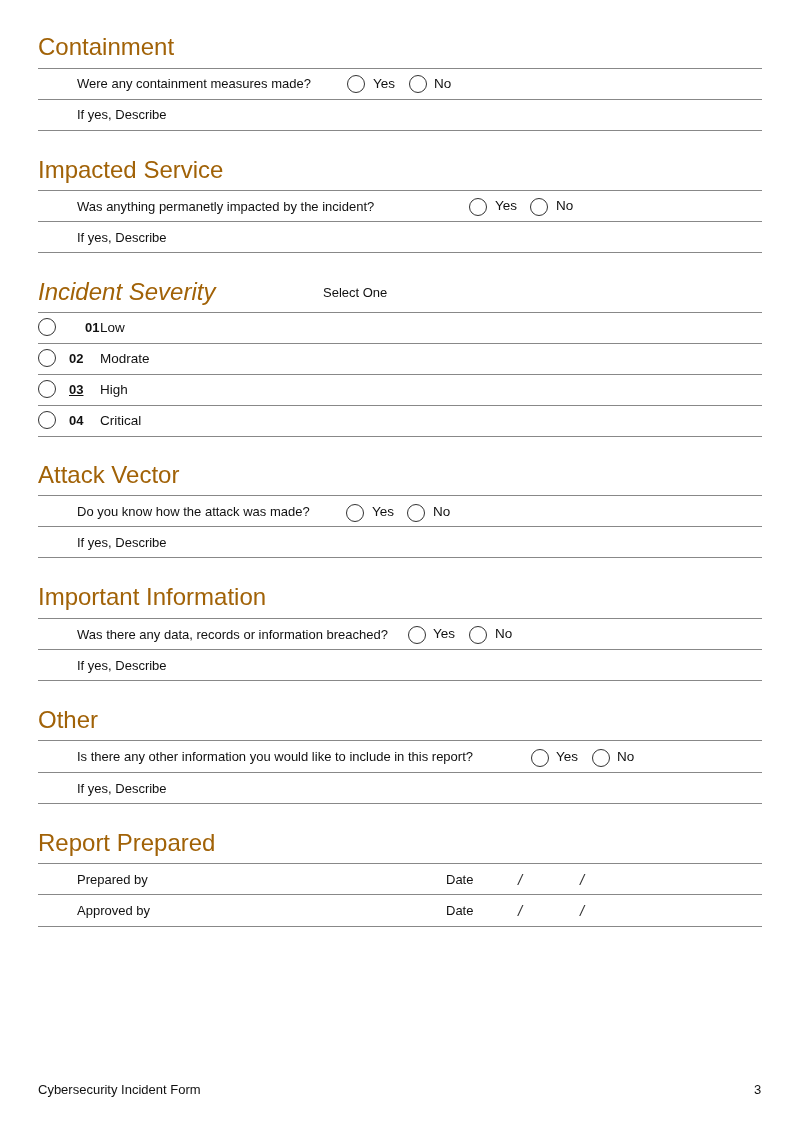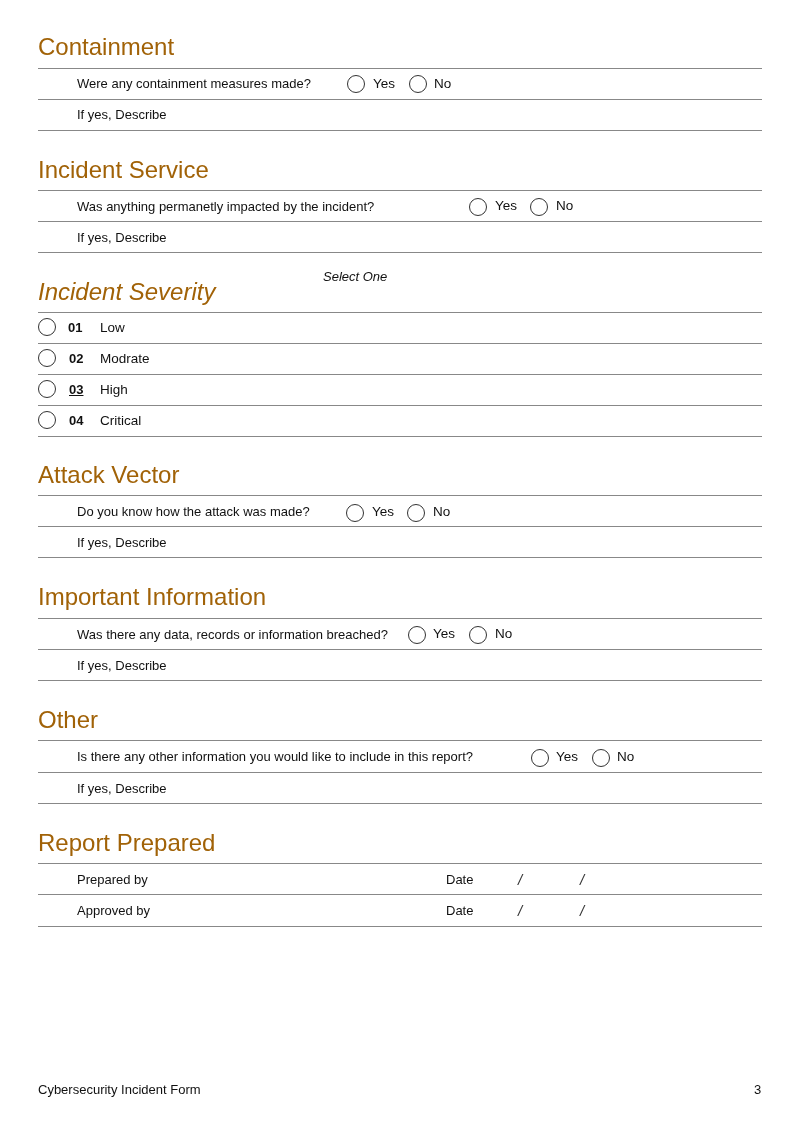--- a/index.html
+++ b/index.html
@@ -20,37 +20,37 @@
 <div class="rule" style="top:68px;"></div>
 <div class="lbl" style="left:38px; top:77px;">Were any containment measures made?</div>
 <div class="radio" style="left:347px; top:75px;"></div>
 <div class="opt" style="left:373px; top:77px;">Yes</div>
 <div class="radio" style="left:409px; top:75px;"></div>
 <div class="opt" style="left:434px; top:77px;">No</div>
 <div class="rule" style="top:99px;"></div>
 <div class="lbl" style="left:38px; top:108px;">If yes, Describe</div>
 <div class="rule" style="top:130px;"></div>
 
-<div class="title" style="top:158px;">Incident Service</div>
+<div class="title" style="top:158px;">Impacted Service</div>
 <div class="rule" style="top:190px;"></div>
 <div class="lbl" style="left:38px; top:200px;">Was anything permanetly impacted by the incident?</div>
 <div class="radio" style="left:469px; top:198px;"></div>
 <div class="opt" style="left:495px; top:199px;">Yes</div>
 <div class="radio" style="left:530px; top:198px;"></div>
 <div class="opt" style="left:556px; top:199px;">No</div>
 <div class="rule" style="top:221px;"></div>
 <div class="lbl" style="left:38px; top:231px;">If yes, Describe</div>
 <div class="rule" style="top:252px;"></div>
 
 <div class="title" style="top:280px;font-style:italic;">Incident Severity</div>
-<div class="lbl" style="left:284px; top:270px;font-style:italic;">Select One</div>
+<div class="lbl" style="left:284px; top:286px;">Select One</div>
 <div class="rule" style="top:312px;"></div>
 
 <div class="radio" style="left:38px; top:318px;"></div>
-<div class="num" style="left:68px; top:321px;">01</div>
+<div class="num" style="left:85px; top:321px;">01</div>
 <div class="opt" style="left:100px; top:321px;">Low</div>
 <div class="rule" style="top:343px;"></div>
 
 <div class="radio" style="left:38px; top:349px;"></div>
 <div class="num" style="left:69px; top:352px;">02</div>
 <div class="opt" style="left:100px; top:352px;">Modrate</div>
 <div class="rule" style="top:374px;"></div>
 
 <div class="radio" style="left:38px; top:380px;"></div>
 <div class="num" style="left:69px; top:383px;text-decoration:underline;">03</div>

